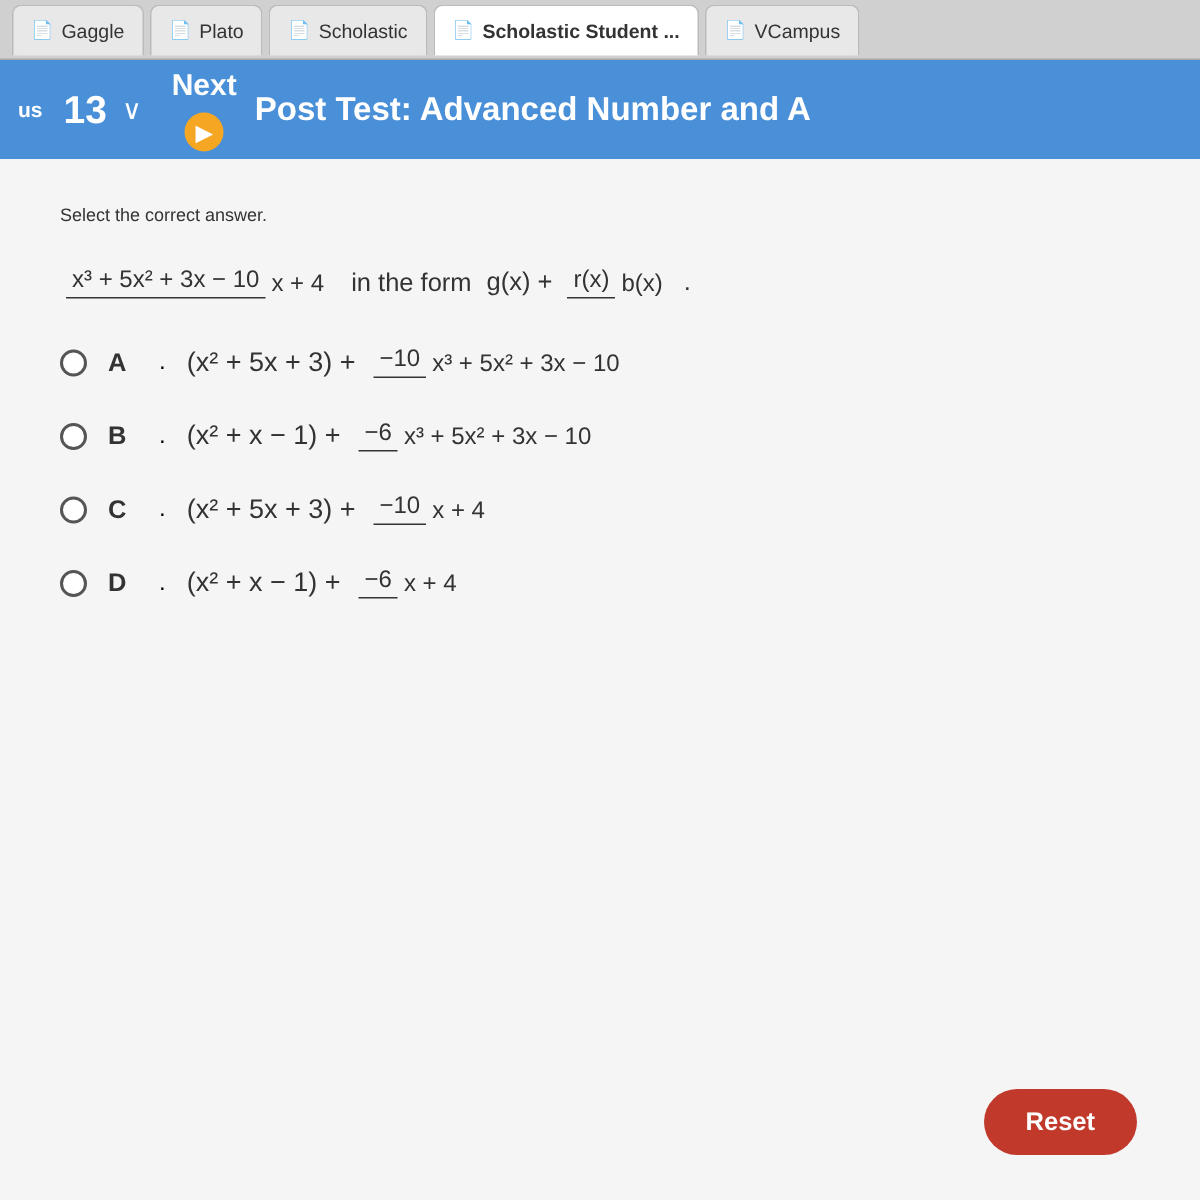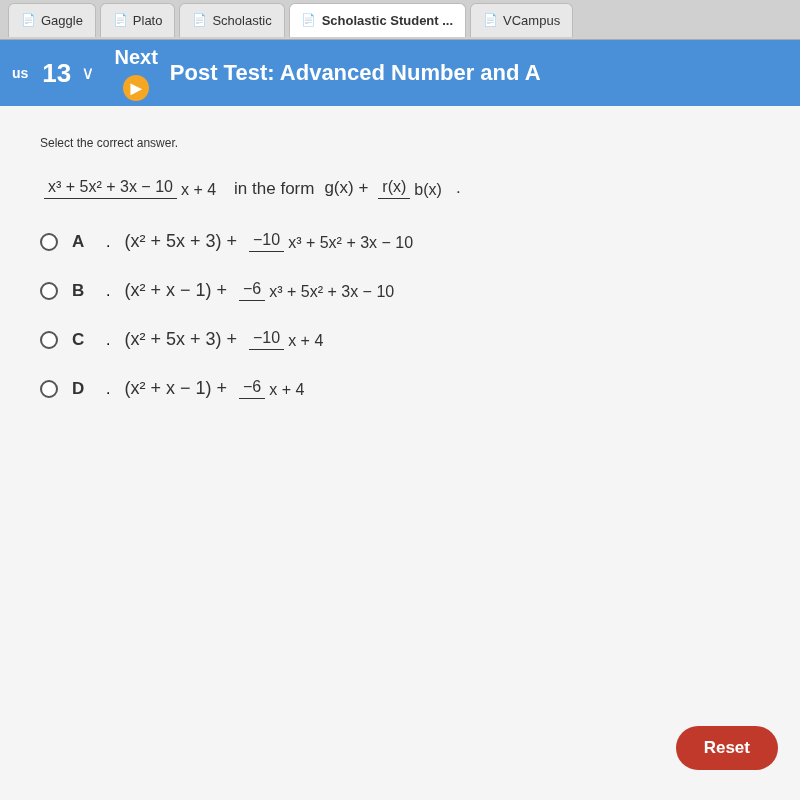--- a/index.html
+++ b/index.html
@@ -184,21 +184,21 @@
       align-items: center;
       gap: 8px;
       font-size: 18px;
       color: #333;
     }
 
     
     .bottom-bar {
       position: absolute;
       bottom: 30px;
-      right: 22px;
+      right: 42px;
       display: flex;
       gap: 12px;
       align-items: center;
     }
 
     .reset-btn {
       background: #c0392b;
       color: white;
       border: none;
       border-radius: 24px;

